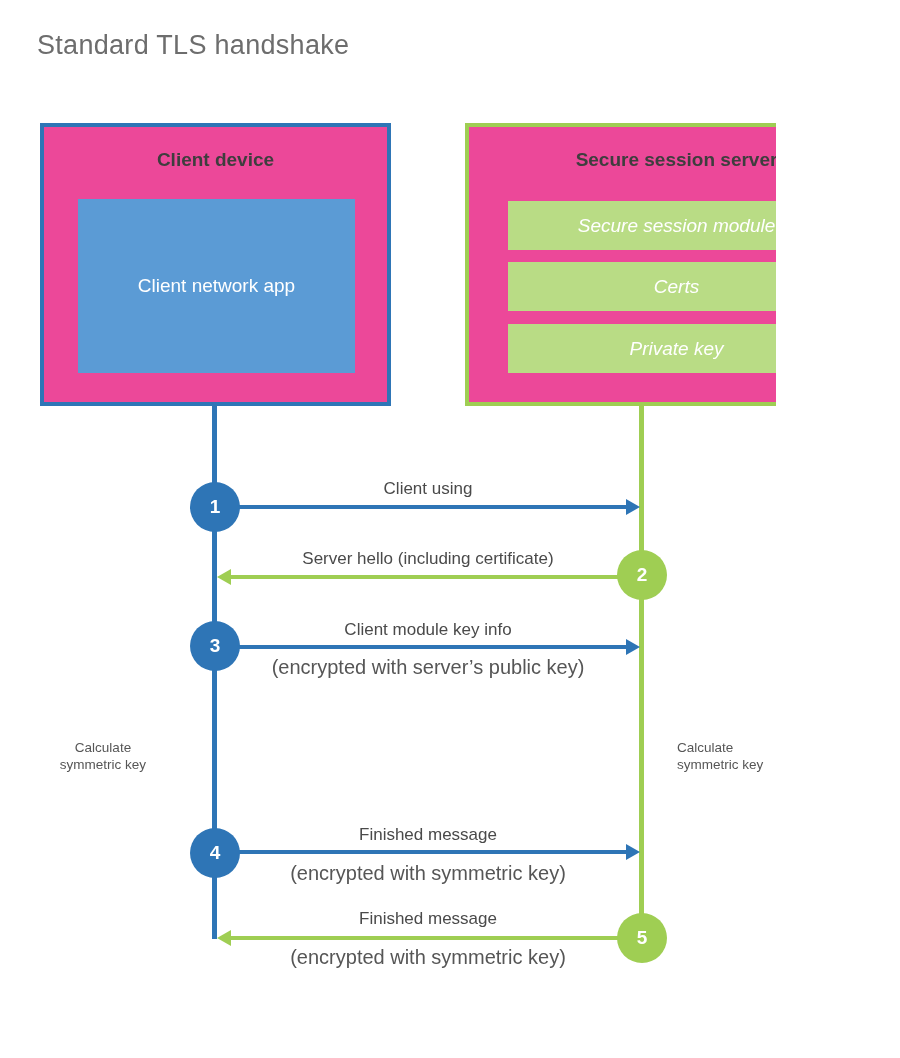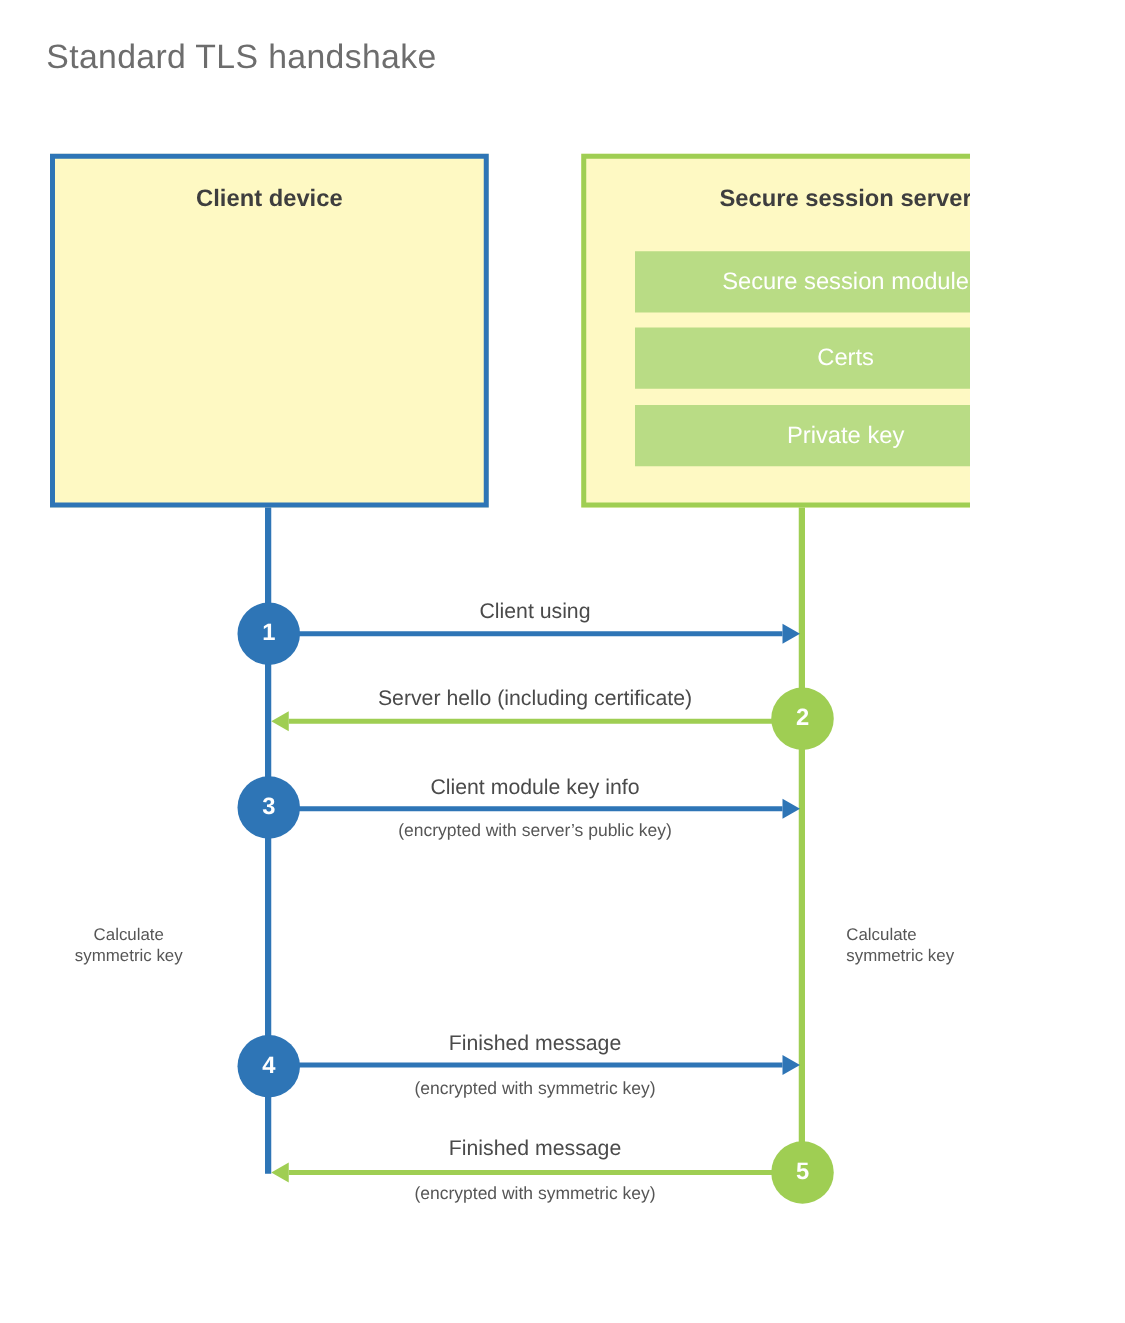--- a/index.html
+++ b/index.html
@@ -11,37 +11,37 @@
   html,body{margin:0;padding:0;background:#ffffff;}
   body{font-family:"Liberation Sans","DejaVu Sans",sans-serif;}
   #diagram{position:relative;width:776px;height:1058px;background:#ffffff;overflow:hidden;}
 
   .page-title{
     position:absolute;left:37px;top:30px;margin:0;
     font-size:27px;font-weight:300;color:#6d6d6d;letter-spacing:.3px;
   }
 
   
-  .actor-box{position:absolute;top:123px;height:283px;background:#fef9c3;box-sizing:border-box;}
+  .actor-box{position:absolute;top:123px;height:283px;background:#ec4899;box-sizing:border-box;}
   .actor-box.client{left:40px;width:351px;border:4px solid var(--blue);}
   .actor-box.server{left:430px;width:423px;border:4px solid var(--green);margin-left:35px;}
   .box-title{
     position:absolute;left:0;right:0;top:22px;text-align:center;
     font-size:19px;font-weight:bold;color:#3e3e3e;
   }
   .app-box{
     position:absolute;left:34px;top:72px;width:277px;height:174px;
     background:var(--blue-fill);color:#ffffff;font-size:19px;line-height:28px;
     display:flex;align-items:center;justify-content:center;text-align:center;
   }
   .app-box .inner{max-width:200px;}
   .server-bar{
     position:absolute;left:39px;width:337px;height:49px;
     background:var(--green-fill);color:#ffffff;font-size:19px;
-    display:flex;align-items:center;justify-content:center;text-align:center;
+    display:flex;align-items:center;justify-content:center;text-align:center;font-style:italic;
   }
   .server-bar.b0{top:74px;}
   .server-bar.b1{top:135px;text-align:right;}
   .server-bar.b2{top:197px;}
 
   
   .vline{position:absolute;width:5px;}
   .vline.blue{left:212px;top:406px;height:533px;background:var(--blue);}
   .vline.green{left:639px;top:406px;height:532px;background:var(--green);}
 
@@ -88,21 +88,21 @@
     position:absolute;left:214px;width:428px;text-align:center;
     font-size:17px;color:#4a4a4a;
   }
   .msg.m1{top:479px;}
   .msg.m2{top:549px;}
   .msg.m3{top:620px;}
   .msg.m4{top:825px;}
   .msg.m5{top:909px;}
   .submsg{
     position:absolute;left:214px;width:428px;text-align:center;
-    font-size:14px;color:#565656;
+    font-size:20px;color:#565656;
   }
   .submsg.s3{top:656px;}
   .submsg.s4{top:862px;}
   .submsg.s5{top:946px;}
 
   
   .note{
     position:absolute;font-size:13.5px;line-height:17px;color:#565656;
   }
   .note.decrypt{left:677px;top:632px;width:135px;text-align:left;}
@@ -111,20 +111,23 @@
 </style>
 </head>
 <body>
 
 <div id="diagram">
 
   <h1 class="page-title">Standard TLS handshake</h1>
 
   <div class="actor-box client">
     <div class="box-title">Client device</div>
+    <div class="app-box">
+      <div class="inner">Client network app</div>
+    </div>
   </div>
 
   <div class="actor-box server">
     <div class="box-title">Secure session server</div>
     <div class="server-bar b0">
       <span>Secure session module</span>
     </div>
     <div class="server-bar b1">
       <span>Certs</span>
     </div>

